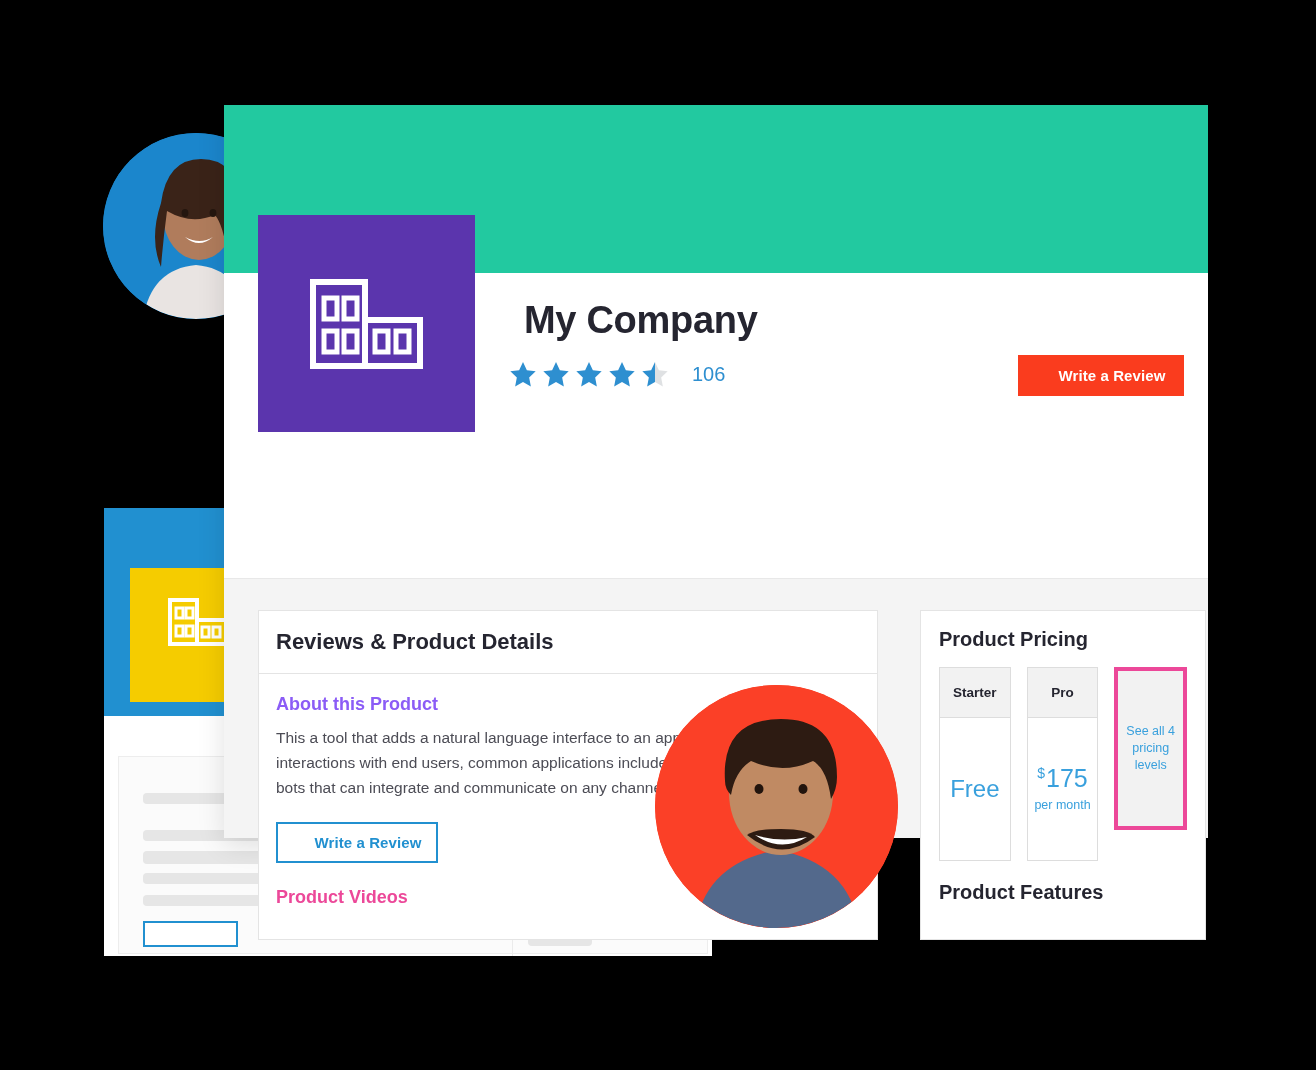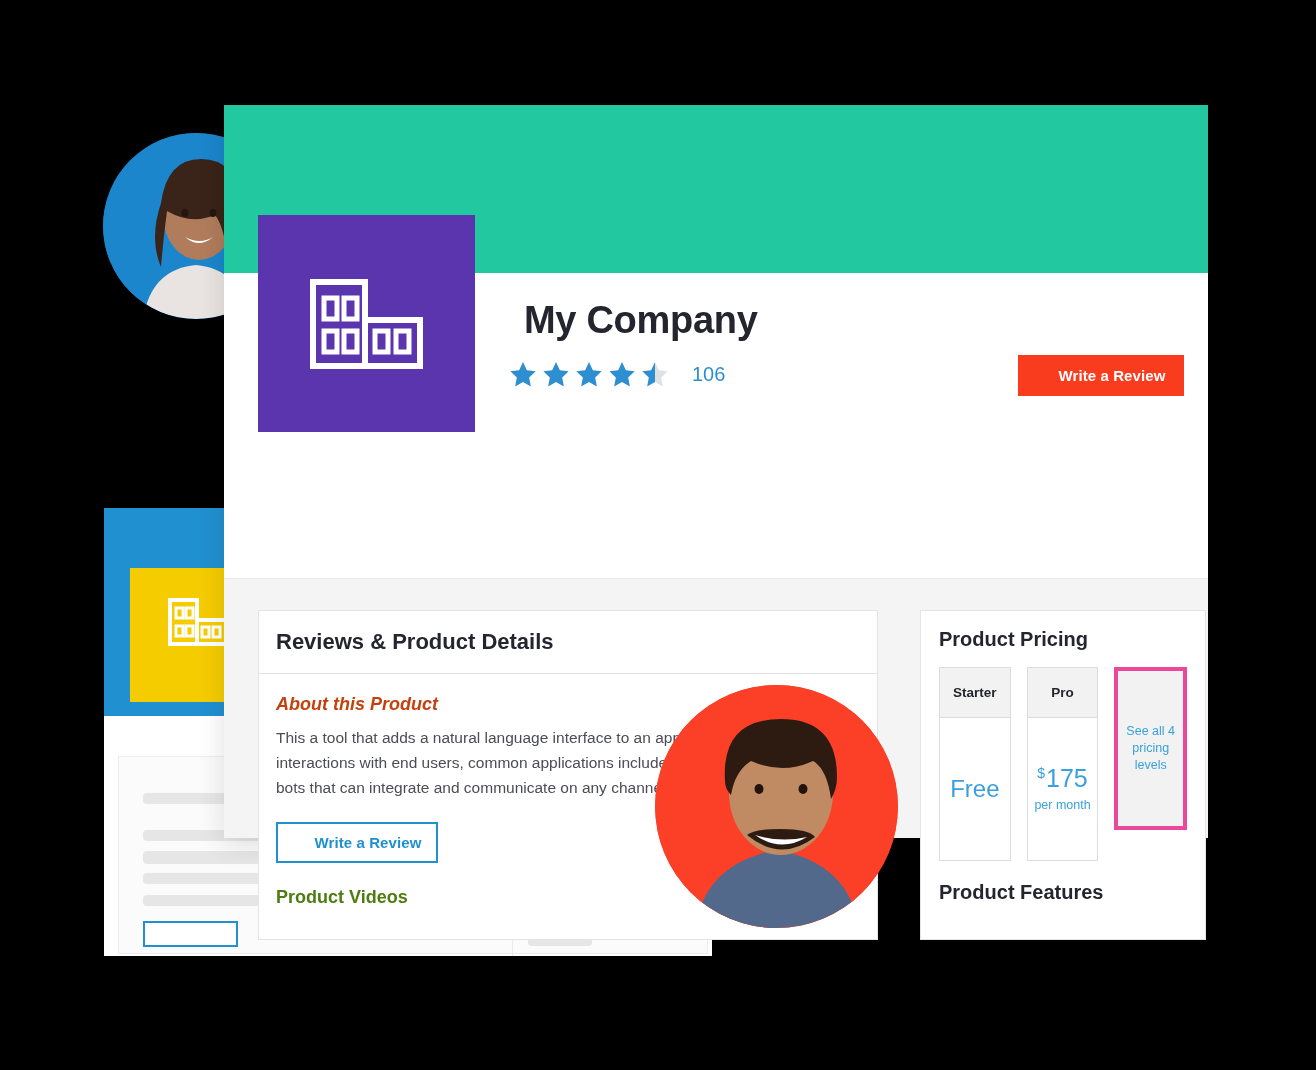--- a/index.html
+++ b/index.html
@@ -261,23 +261,22 @@
   }
   .panel-title {
     font-size: 22px;
     font-weight: bold;
     color: #252530;
   }
   .panel-left-body { padding: 20px 17px 0 17px; }
   .sub-heading {
     font-size: 18px;
     font-weight: bold;
-    color: #c2410c;
+    color: #8b5cf6;
     margin: 0 0 10px 0;
-    font-style: italic;
   }
   .about-text {
     font-size: 15.5px;
     line-height: 1.62;
     color: #4c4c55;
     margin: 0;
     max-width: 580px;
   }
   .btn-outline-blue {
     margin-top: 22px;
@@ -286,21 +285,21 @@
     border: 2px solid #2190d0;
     background: #ffffff;
     color: #2190d0;
     font-size: 15px;
     font-weight: bold;
   }
   .videos-heading {
     margin-top: 24px;
     font-size: 18px;
     font-weight: bold;
-    color: #4d7c0f;
+    color: #ec4899;
   }
 
   .panel-right {
     left: 696px;
     top: 31px;
     width: 286px;
     height: 330px;
   }
   .panel-right-inner { padding: 17px 18px 0 18px; }
   .pricing-title {

